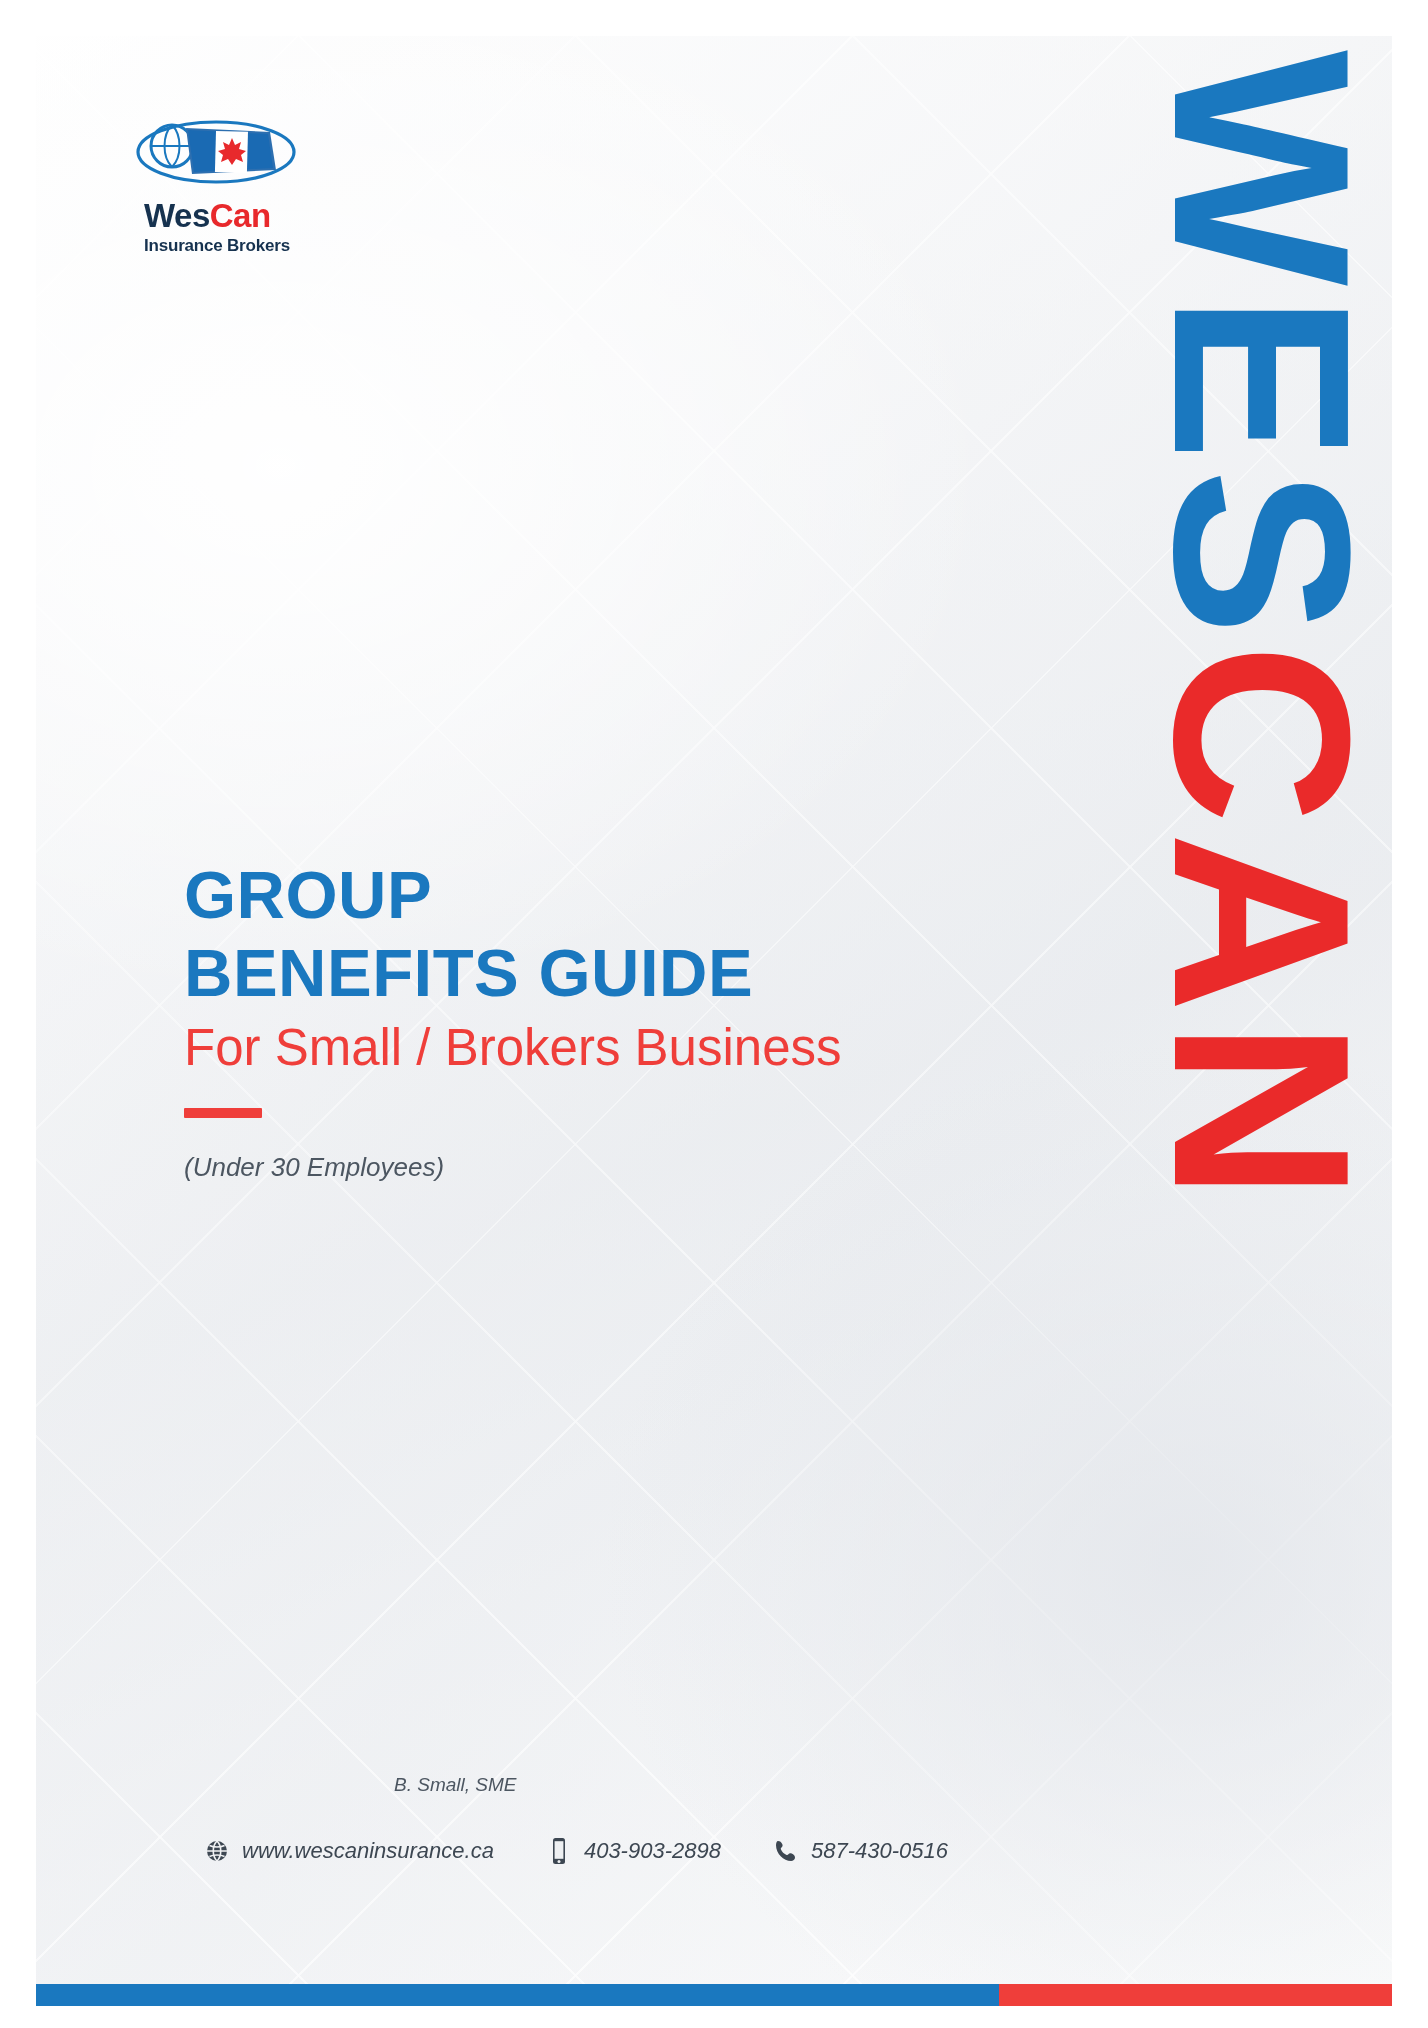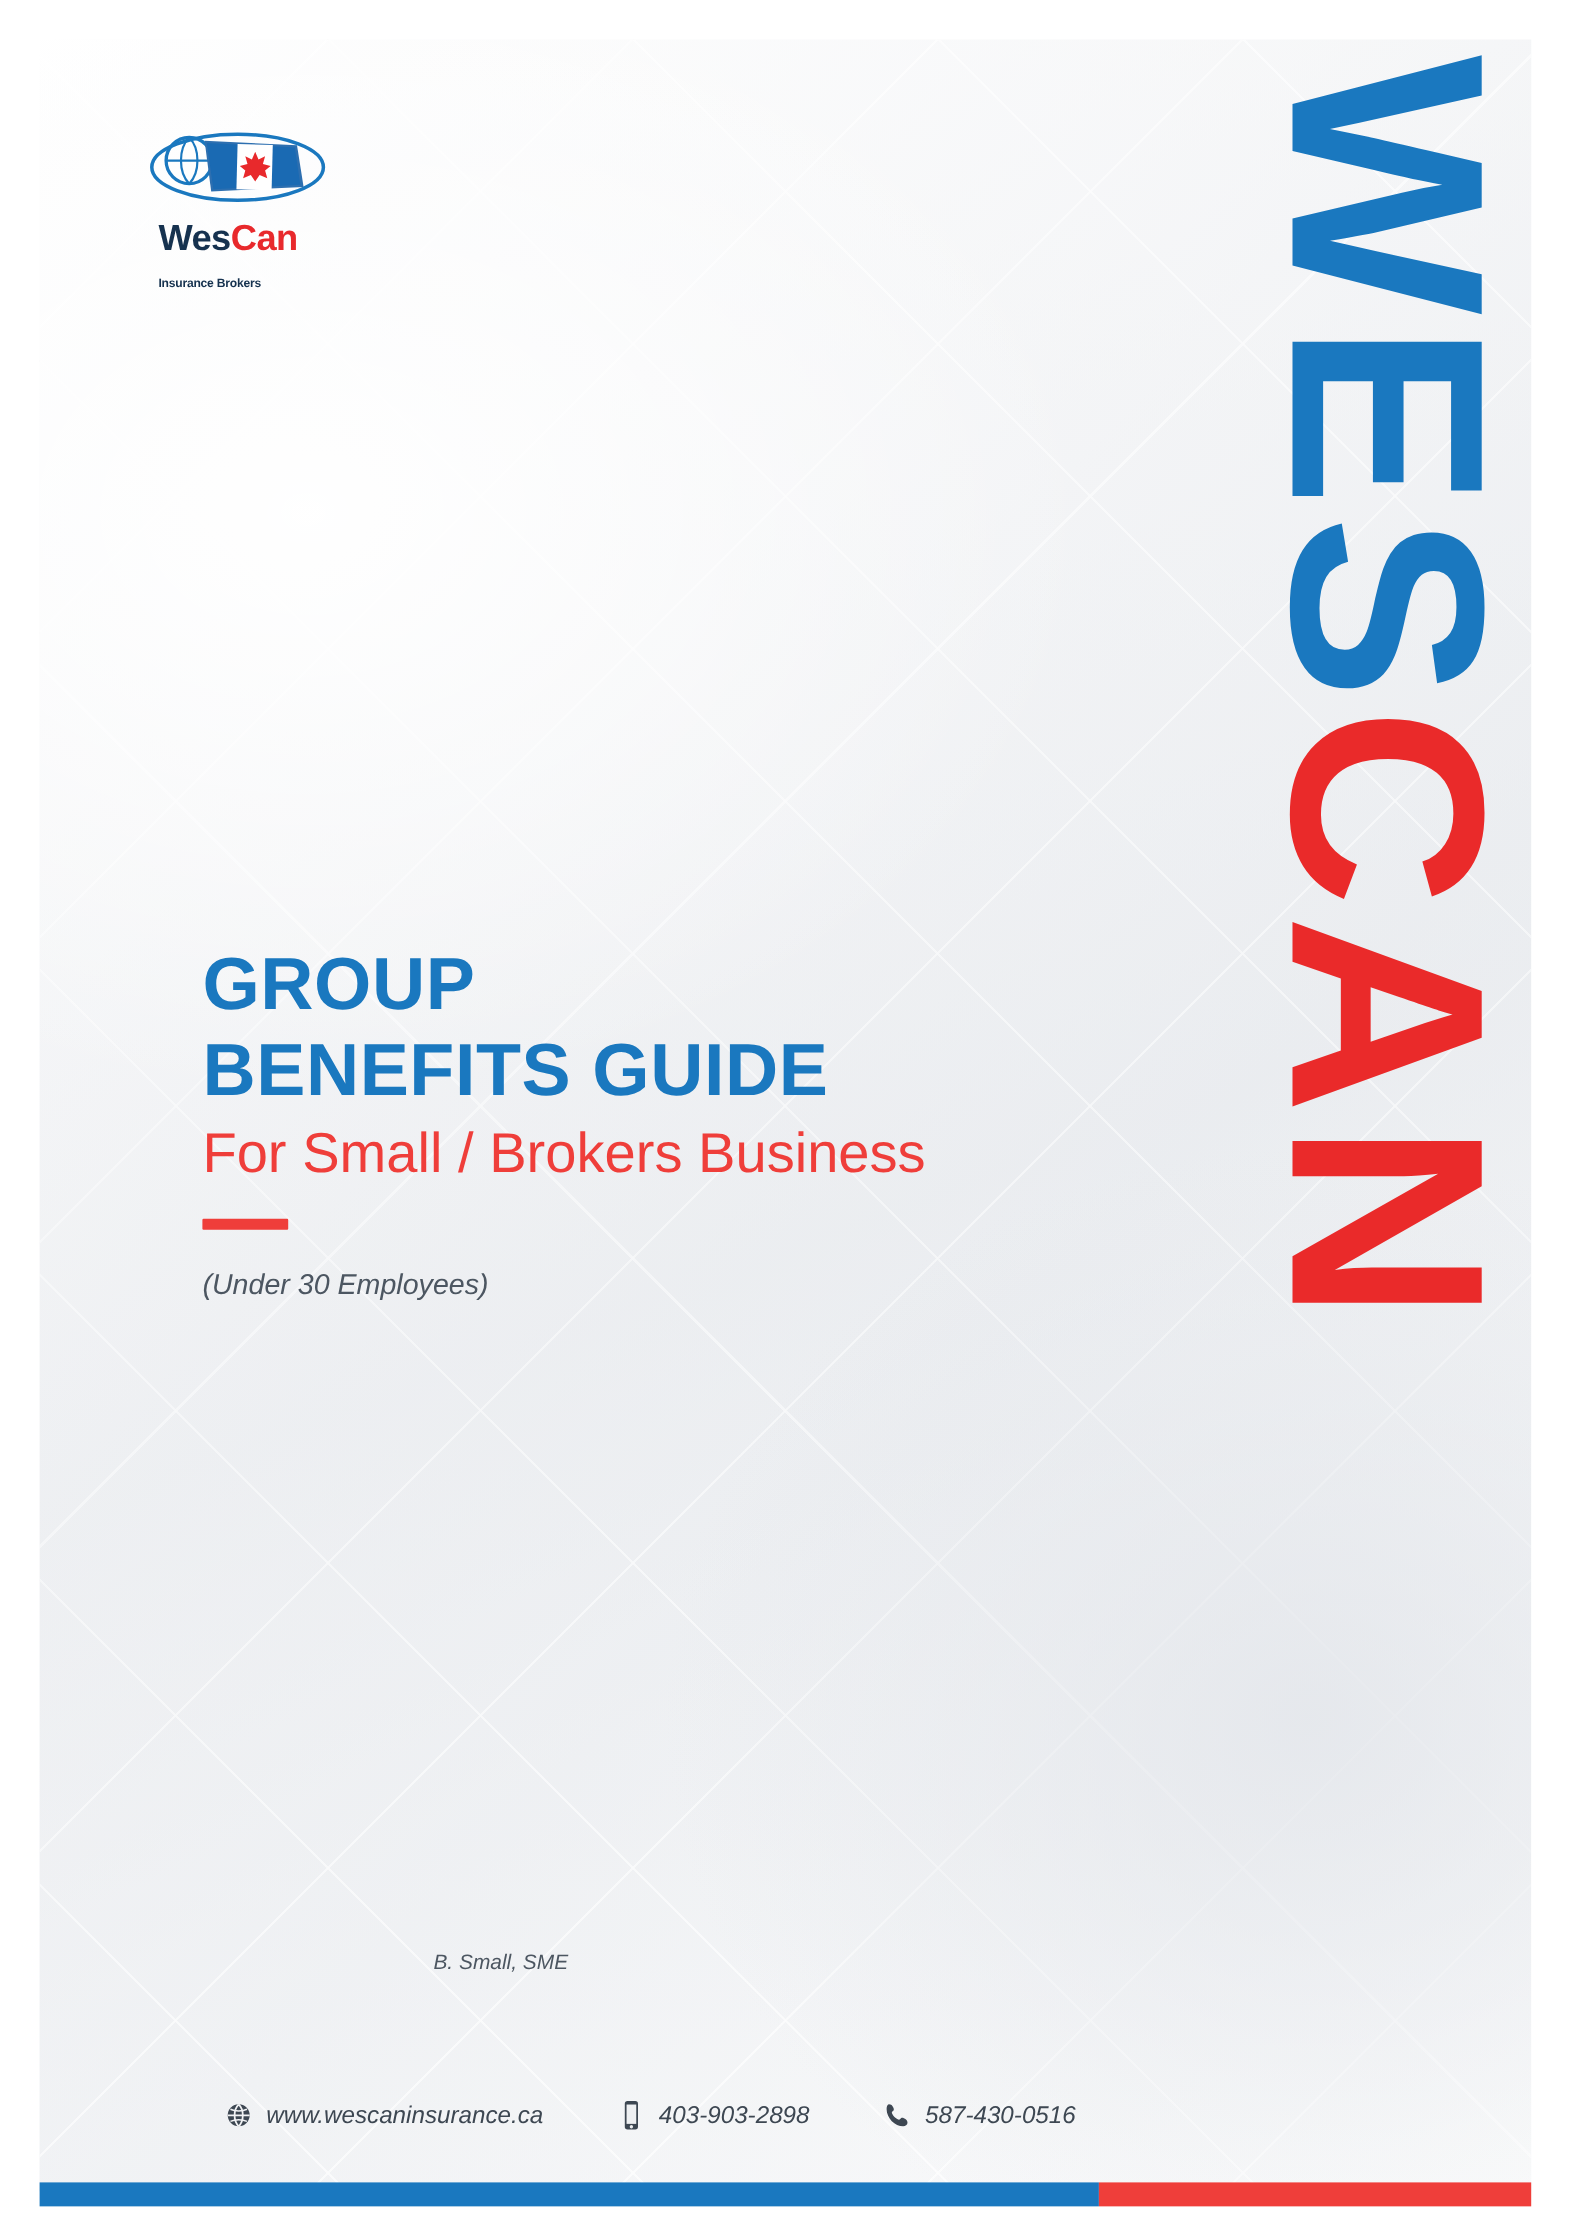--- a/index.html
+++ b/index.html
@@ -101,25 +101,25 @@
     font-size: 33px;
     letter-spacing: -0.5px;
     line-height: 36px;
     padding-left: 14px;
   }
   .logo-text .wes { color: #16324f; }
   .logo-text .can { color: #e8292c; }
   .logo-sub {
     font-family: "Liberation Sans", sans-serif;
     font-weight: 700;
-    font-size: 11px;
+    font-size: 17px;
     color: #16324f;
     letter-spacing: -0.2px;
     padding-left: 14px;
-    margin-top: 18px;
+    margin-top: 2px;
   }
 
   
   .headline {
     position: absolute;
     left: 148px;
     top: 820px;
     width: 860px;
   }
   .h-line1, .h-line2 {
@@ -185,24 +185,24 @@
     font-size: 19px;
     color: #4c5661;
     margin-top: 8px;
     padding-left: 196px;
   }
 
   
   .contacts {
     position: absolute;
     left: 168px;
-    top: 1872px;
+    top: 1800px;
     display: flex;
     align-items: center;
-    gap: 67px;
+    gap: 52px;
   }
   .contact {
     display: flex;
     align-items: center;
     gap: 12px;
   }
   .contact-text {
     font-family: "Liberation Sans", sans-serif;
     font-style: italic;
     font-size: 22px;

